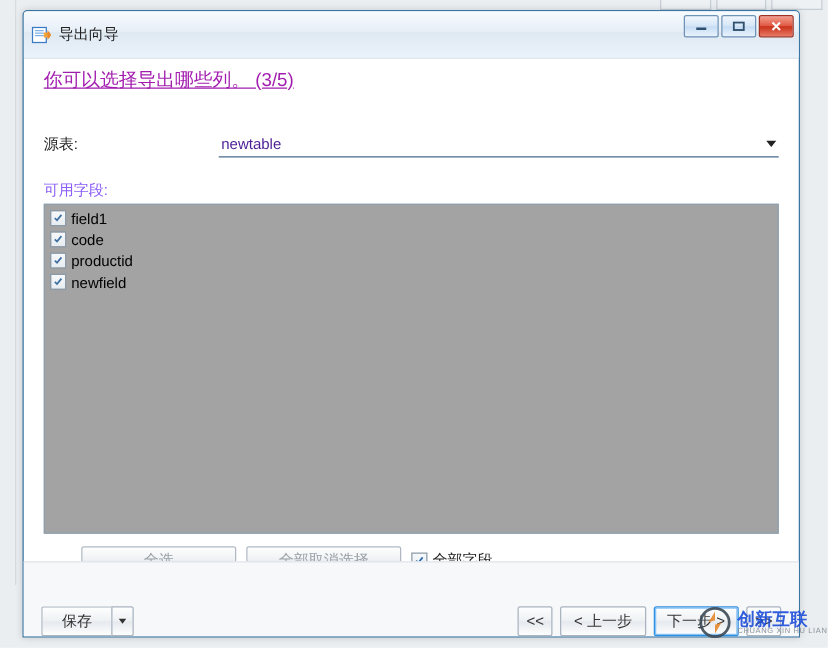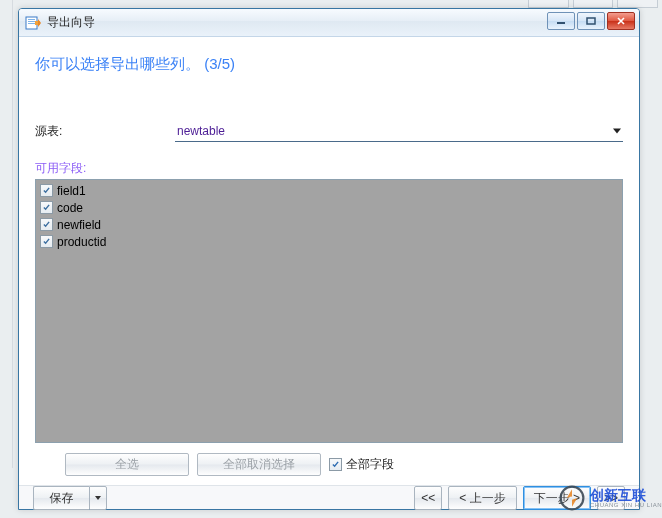--- a/index.html
+++ b/index.html
@@ -2,47 +2,47 @@
 <html><head>
 <meta charset="utf-8">
 <style>
   * { box-sizing: border-box; font-family: "Microsoft YaHei", "SimSun", sans-serif; }
   html, body { margin: 0; padding: 0; width: 662px; height: 518px; overflow: hidden; background: #eef2f5; }
   .page-bg { position: absolute; left: 0; top: 0; width: 662px; height: 518px; background: #eaeef0; }
   .v-divider { position: absolute; left: 12px; top: 0; width: 1px; height: 468px; background: #d6dbe0; }
 
   
   .window { position: absolute; left: 18px; top: 8px; width: 622px; height: 502px; background: #fff; border: 1px solid #3976a3; border-top-left-radius: 4px; border-top-right-radius: 4px; box-shadow: 0 0 6px rgba(0,0,0,0.15); }
-  .titlebar { position: relative; height: 28px; background: linear-gradient(#f7fbff, #e6eef6 45%, #dfe9f2 46%, #eaf2fa); border-bottom: 1px solid #c4d6e8; display: flex; align-items: center; padding: 0 6px; border-top-left-radius: 3px; border-top-right-radius: 3px; }
+  .titlebar { position: relative; height: 38px; background: linear-gradient(#f7fbff, #e6eef6 45%, #dfe9f2 46%, #eaf2fa); border-bottom: 1px solid #c4d6e8; display: flex; align-items: center; padding: 0 6px; border-top-left-radius: 3px; border-top-right-radius: 3px; }
   .titlebar .app-icon { width: 16px; height: 16px; margin-right: 6px; display: inline-flex; }
   .titlebar .title { font-size: 12px; color: #222; }
   .win-controls { position: absolute; right: 4px; top: 3px; display: flex; gap: 2px; }
   .win-btn { width: 28px; height: 18px; border: 1px solid #6f92b7; border-radius: 2px; background: linear-gradient(#f0f6fd, #d6e6f7 48%, #c5dcf3 52%, #e9f3fd); display: flex; align-items: center; justify-content: center; }
   .win-btn.close { background: linear-gradient(#f39d8f, #e05a43 48%, #c9321a 52%, #e87a65); border-color: #a03022; }
   .win-btn svg { display: block; }
 
   .content { position: absolute; left: 0; right: 0; top: 28px; bottom: 0; padding: 14px 16px 10px 16px; }
-  .heading { color: #3b82f6; font-size: 15px; font-weight: 400; margin: 4px 0 46px 0; }
+  .heading { color: #a21caf; font-size: 15px; font-weight: 400; margin: 4px 0 30px 0; text-decoration: underline; }
   .row { display: flex; align-items: center; margin-bottom: 18px; font-size: 12px; color: #222; }
   .row .label { width: 140px; }
   .combo { flex: 1; position: relative; height: 22px; border-bottom: 1px solid #4a6a8a; display: flex; align-items: center; font-size: 12px; color: #4c1d95; padding: 0 2px; }
   .combo .arrow { position: absolute; right: 2px; top: 50%; transform: translateY(-50%); border-left: 4px solid transparent; border-right: 4px solid transparent; border-top: 5px solid #222; }
   .list-label { font-size: 12px; color: #8b5cf6; margin-top: 4px; margin-bottom: 2px; }
   .field-list { border: 1px solid #8ca0ae; width: 100%; height: 264px; padding: 2px 4px; background: #a3a3a3; font-size: 12px; overflow: auto; }
   .field-item { display: flex; align-items: center; height: 17px; gap: 4px; }
   .chk { width: 13px; height: 13px; border: 1px solid #8b9aa6; background: linear-gradient(#f7f9fb, #e6ecf1); display: inline-flex; align-items: center; justify-content: center; }
   .chk .mark { width: 7px; height: 7px; }
 
   .sel-row { display: flex; align-items: center; gap: 8px; margin-top: 8px; height: 26px; margin-left: 30px; }
   .btn { height: 23px; border: 1px solid #b0b9c2; background: linear-gradient(#fefefe, #eef1f4 48%, #e5e9ee 52%, #fefefe); border-radius: 2px; font-size: 12px; color: #888; display: flex; align-items: center; justify-content: center; }
   .btn.disabled { color: #9aa0a6; }
   .btn.w1 { width: 124px; }
   .chk-label { font-size: 12px; color: #222; display: flex; align-items: center; gap: 4px; }
 
-  .footer { position: absolute; left: 0; right: 0; bottom: 0; height: 24px; border-top: 1px solid #dfe4e9; background: #f7f8fa; display: flex; align-items: flex-start; padding: 0 14px; }
+  .footer { position: absolute; left: 0; right: 0; bottom: 0; height: 60px; border-top: 1px solid #dfe4e9; background: #f7f8fa; display: flex; align-items: flex-end; padding: 0 14px; }
   .footer .spacer { flex: 1; }
   .split-btn { display: flex; height: 24px; }
   .split-btn .main { width: 56px; border: 1px solid #a9b4bf; border-right: none; border-top-left-radius: 2px; border-bottom-left-radius: 2px; background: linear-gradient(#fefefe, #eef1f4 48%, #e5e9ee 52%, #fefefe); font-size: 12px; color: #333; display: flex; align-items: center; justify-content: center; }
   .split-btn .drop { width: 18px; border: 1px solid #a9b4bf; border-top-right-radius: 2px; border-bottom-right-radius: 2px; background: linear-gradient(#fefefe, #eef1f4 48%, #e5e9ee 52%, #fefefe); display: flex; align-items: center; justify-content: center; }
   .split-btn .drop .arr { border-left: 3px solid transparent; border-right: 3px solid transparent; border-top: 4px solid #333; }
   .nav-btn { height: 24px; border: 1px solid #a9b4bf; background: linear-gradient(#fefefe, #eef1f4 48%, #e5e9ee 52%, #fefefe); border-radius: 2px; font-size: 12px; color: #333; display: flex; align-items: center; justify-content: center; padding: 0 10px; margin-left: 6px; }
   .nav-btn.small { padding: 0 6px; min-width: 28px; }
   .nav-btn.default { border: 1px solid #2f8fe0; box-shadow: 0 0 0 1px #86c2f5 inset; }
 
   .watermark { position: absolute; right: 0; bottom: 6px; display: flex; align-items: center; gap: 4px; opacity: 0.9; pointer-events: none; }
@@ -126,29 +126,29 @@
             </svg>
           </span>
         <span>code</span>
       </div>
       <div class="field-item">
         <span class="chk">
             <svg class="mark" viewBox="0 0 8 8">
               <path d="M1 4 L3 6 L7 1" stroke="#3d6fa0" stroke-width="1.6" fill="none"></path>
             </svg>
           </span>
-        <span>newfield</span>
+        <span>productid</span>
       </div>
       <div class="field-item">
         <span class="chk">
             <svg class="mark" viewBox="0 0 8 8">
               <path d="M1 4 L3 6 L7 1" stroke="#3d6fa0" stroke-width="1.6" fill="none"></path>
             </svg>
           </span>
-        <span>productid</span>
+        <span>newfield</span>
       </div>
     </div>
 
     <div class="sel-row">
       <div class="btn w1 disabled">全选</div>
       <div class="btn w1 disabled">全部取消选择</div>
       <label class="chk-label">
         <span class="chk">
             <svg class="mark" viewBox="0 0 8 8">
               <path d="M1 4 L3 6 L7 1" stroke="#2f6db2" stroke-width="1.6" fill="none"></path>

